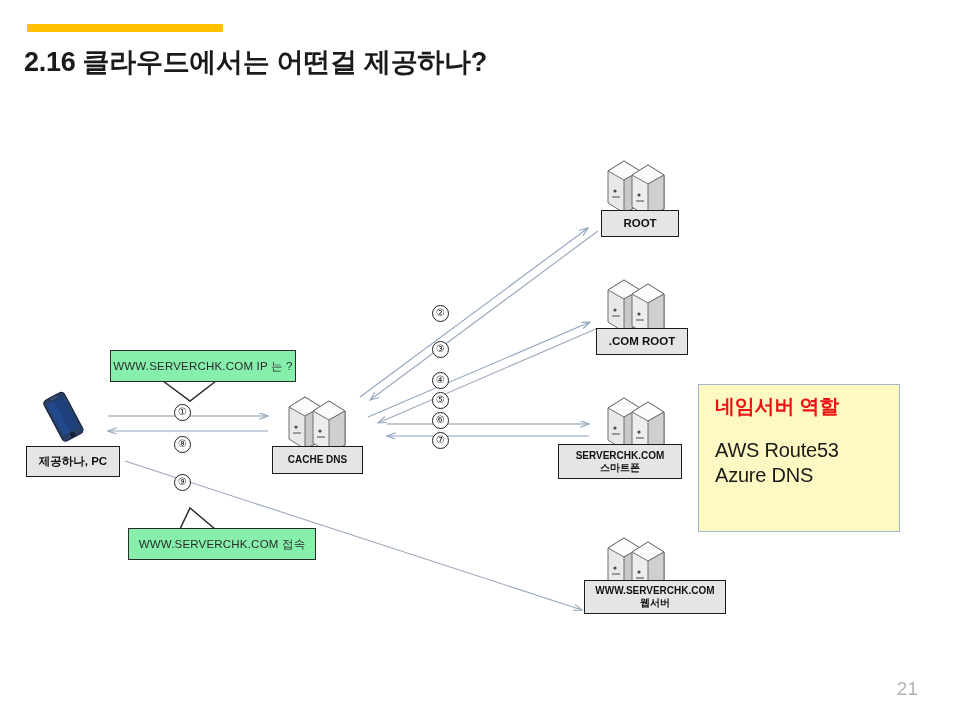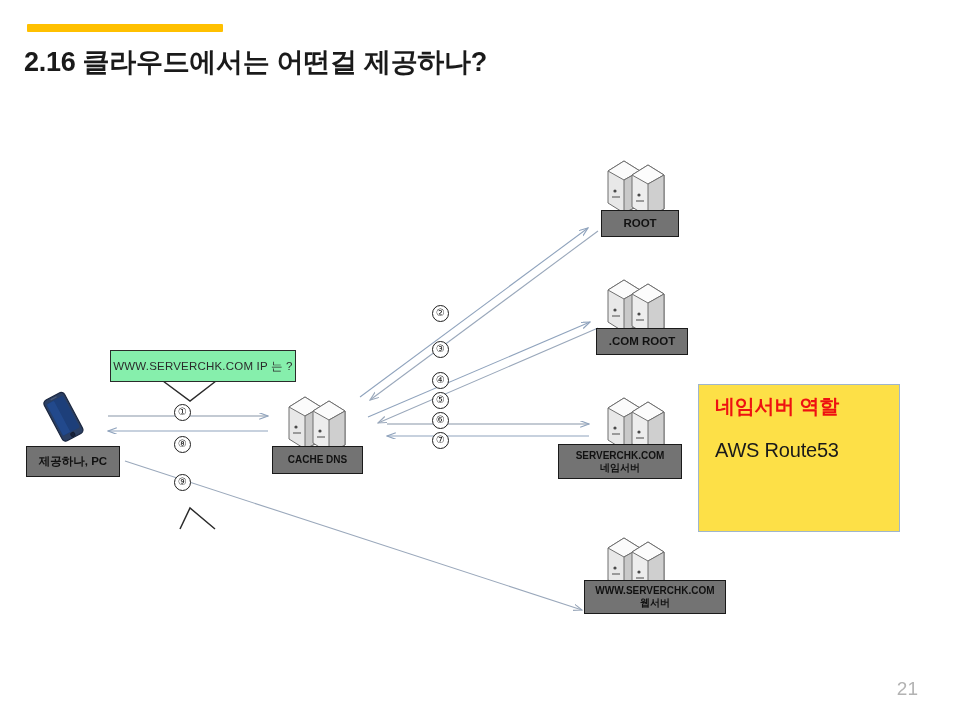--- a/index.html
+++ b/index.html
@@ -47,21 +47,21 @@
     bottom: 20px;
     font-size: 19px;
     color: #b3b3b3;
   }
 
   
   .node-label {
     position: absolute;
     box-sizing: border-box;
     border: 1.6px solid #1a1a1a;
-    background: #737373;
+    background: #e5e5e5;
     color: #111111;
     font-weight: bold;
     text-align: center;
     display: flex;
     flex-direction: column;
     align-items: center;
     justify-content: center;
     line-height: 1.18;
     z-index: 6;
   }
@@ -105,21 +105,21 @@
 
   
   .info-box {
     position: absolute;
     left: 698px;
     top: 384px;
     width: 202px;
     height: 148px;
     box-sizing: border-box;
     border: 1.3px solid #9fb6cd;
-    background: #fde047;
+    background: #fef9c3;
     z-index: 9;
     padding: 8px 0 16px 16px;
   }
   .info-title {
     color: #ee1111;
     font-weight: bold;
     font-size: 20px;
     letter-spacing: -0.2px;
     margin-bottom: 18px;
   }
@@ -256,21 +256,21 @@
       <rect x="10" y="41" width="8" height="2" fill="#9a9a9a"></rect>
       <polygon points="30,20 46,10 62,20 62,54 46,62 30,52" fill="#ededed" stroke="#6f6f6f" stroke-width="1"></polygon>
       <polygon points="30,20 46,10 62,20 46,29" fill="#fcfcfc" stroke="#6f6f6f" stroke-width="1"></polygon>
       <polygon points="46,29 62,20 62,54 46,62" fill="#cfcfcf" stroke="#6f6f6f" stroke-width="1"></polygon>
       <circle cx="37" cy="40" r="1.6" fill="#4a4a4a"></circle>
       <rect x="34" y="45" width="8" height="2" fill="#9a9a9a"></rect>
     </g>
   </svg>
   <div class="node-label" style="left:558px; top:444px; width:124px; height:35px; font-size:10px;">
     <span>SERVERCHK.COM</span>
-    <span>네임서버</span>
+    <span>스마트폰</span>
   </div>
 
   <svg class="server-icon" style="left:602px; top:532px; width:72px; height:62px;" viewBox="0 0 72 62">
     <g>
       <polygon points="6,16 22,6 38,16 38,50 22,58 6,48" fill="#e8e8e8" stroke="#6f6f6f" stroke-width="1"></polygon>
       <polygon points="6,16 22,6 38,16 22,25" fill="#fbfbfb" stroke="#6f6f6f" stroke-width="1"></polygon>
       <polygon points="22,25 38,16 38,50 22,58" fill="#c9c9c9" stroke="#6f6f6f" stroke-width="1"></polygon>
       <circle cx="13" cy="36" r="1.6" fill="#4a4a4a"></circle>
       <rect x="10" y="41" width="8" height="2" fill="#9a9a9a"></rect>
       <polygon points="30,20 46,10 62,20 62,54 46,62 30,52" fill="#ededed" stroke="#6f6f6f" stroke-width="1"></polygon>
@@ -280,20 +280,23 @@
       <rect x="34" y="45" width="8" height="2" fill="#9a9a9a"></rect>
     </g>
   </svg>
   <div class="node-label" style="left:584px; top:580px; width:142px; height:34px; font-size:10px;">
     <span>WWW.SERVERCHK.COM</span>
     <span>웹서버</span>
   </div>
 
   <div class="callout" style="left:110px; top:350px; width:186px; height:32px;">
     <span>WWW.SERVERCHK.COM  IP 는 ?</span>
+  </div>
+  <div class="callout" style="left:128px; top:528px; width:188px; height:32px;">
+    <span>WWW.SERVERCHK.COM  접속</span>
   </div>
 
   <div class="step" style="left:174px; top:404px;">
     <span>①</span></div>
   <div class="step" style="left:432px; top:305px;">
     <span>②</span></div>
   <div class="step" style="left:432px; top:341px;">
     <span>③</span></div>
   <div class="step" style="left:432px; top:372px;">
     <span>④</span></div>
@@ -304,17 +307,18 @@
   <div class="step" style="left:432px; top:432px;">
     <span>⑦</span></div>
   <div class="step" style="left:174px; top:436px;">
     <span>⑧</span></div>
   <div class="step" style="left:174px; top:474px;">
     <span>⑨</span></div>
 
   <div class="info-box">
     <div class="info-title">네임서버 역할</div>
     <div class="info-line">AWS Route53</div>
+    <div class="info-line">Azure DNS</div>
   </div>
 
   <div class="page-num">21</div>
 
 </div>
 
 </body></html>

